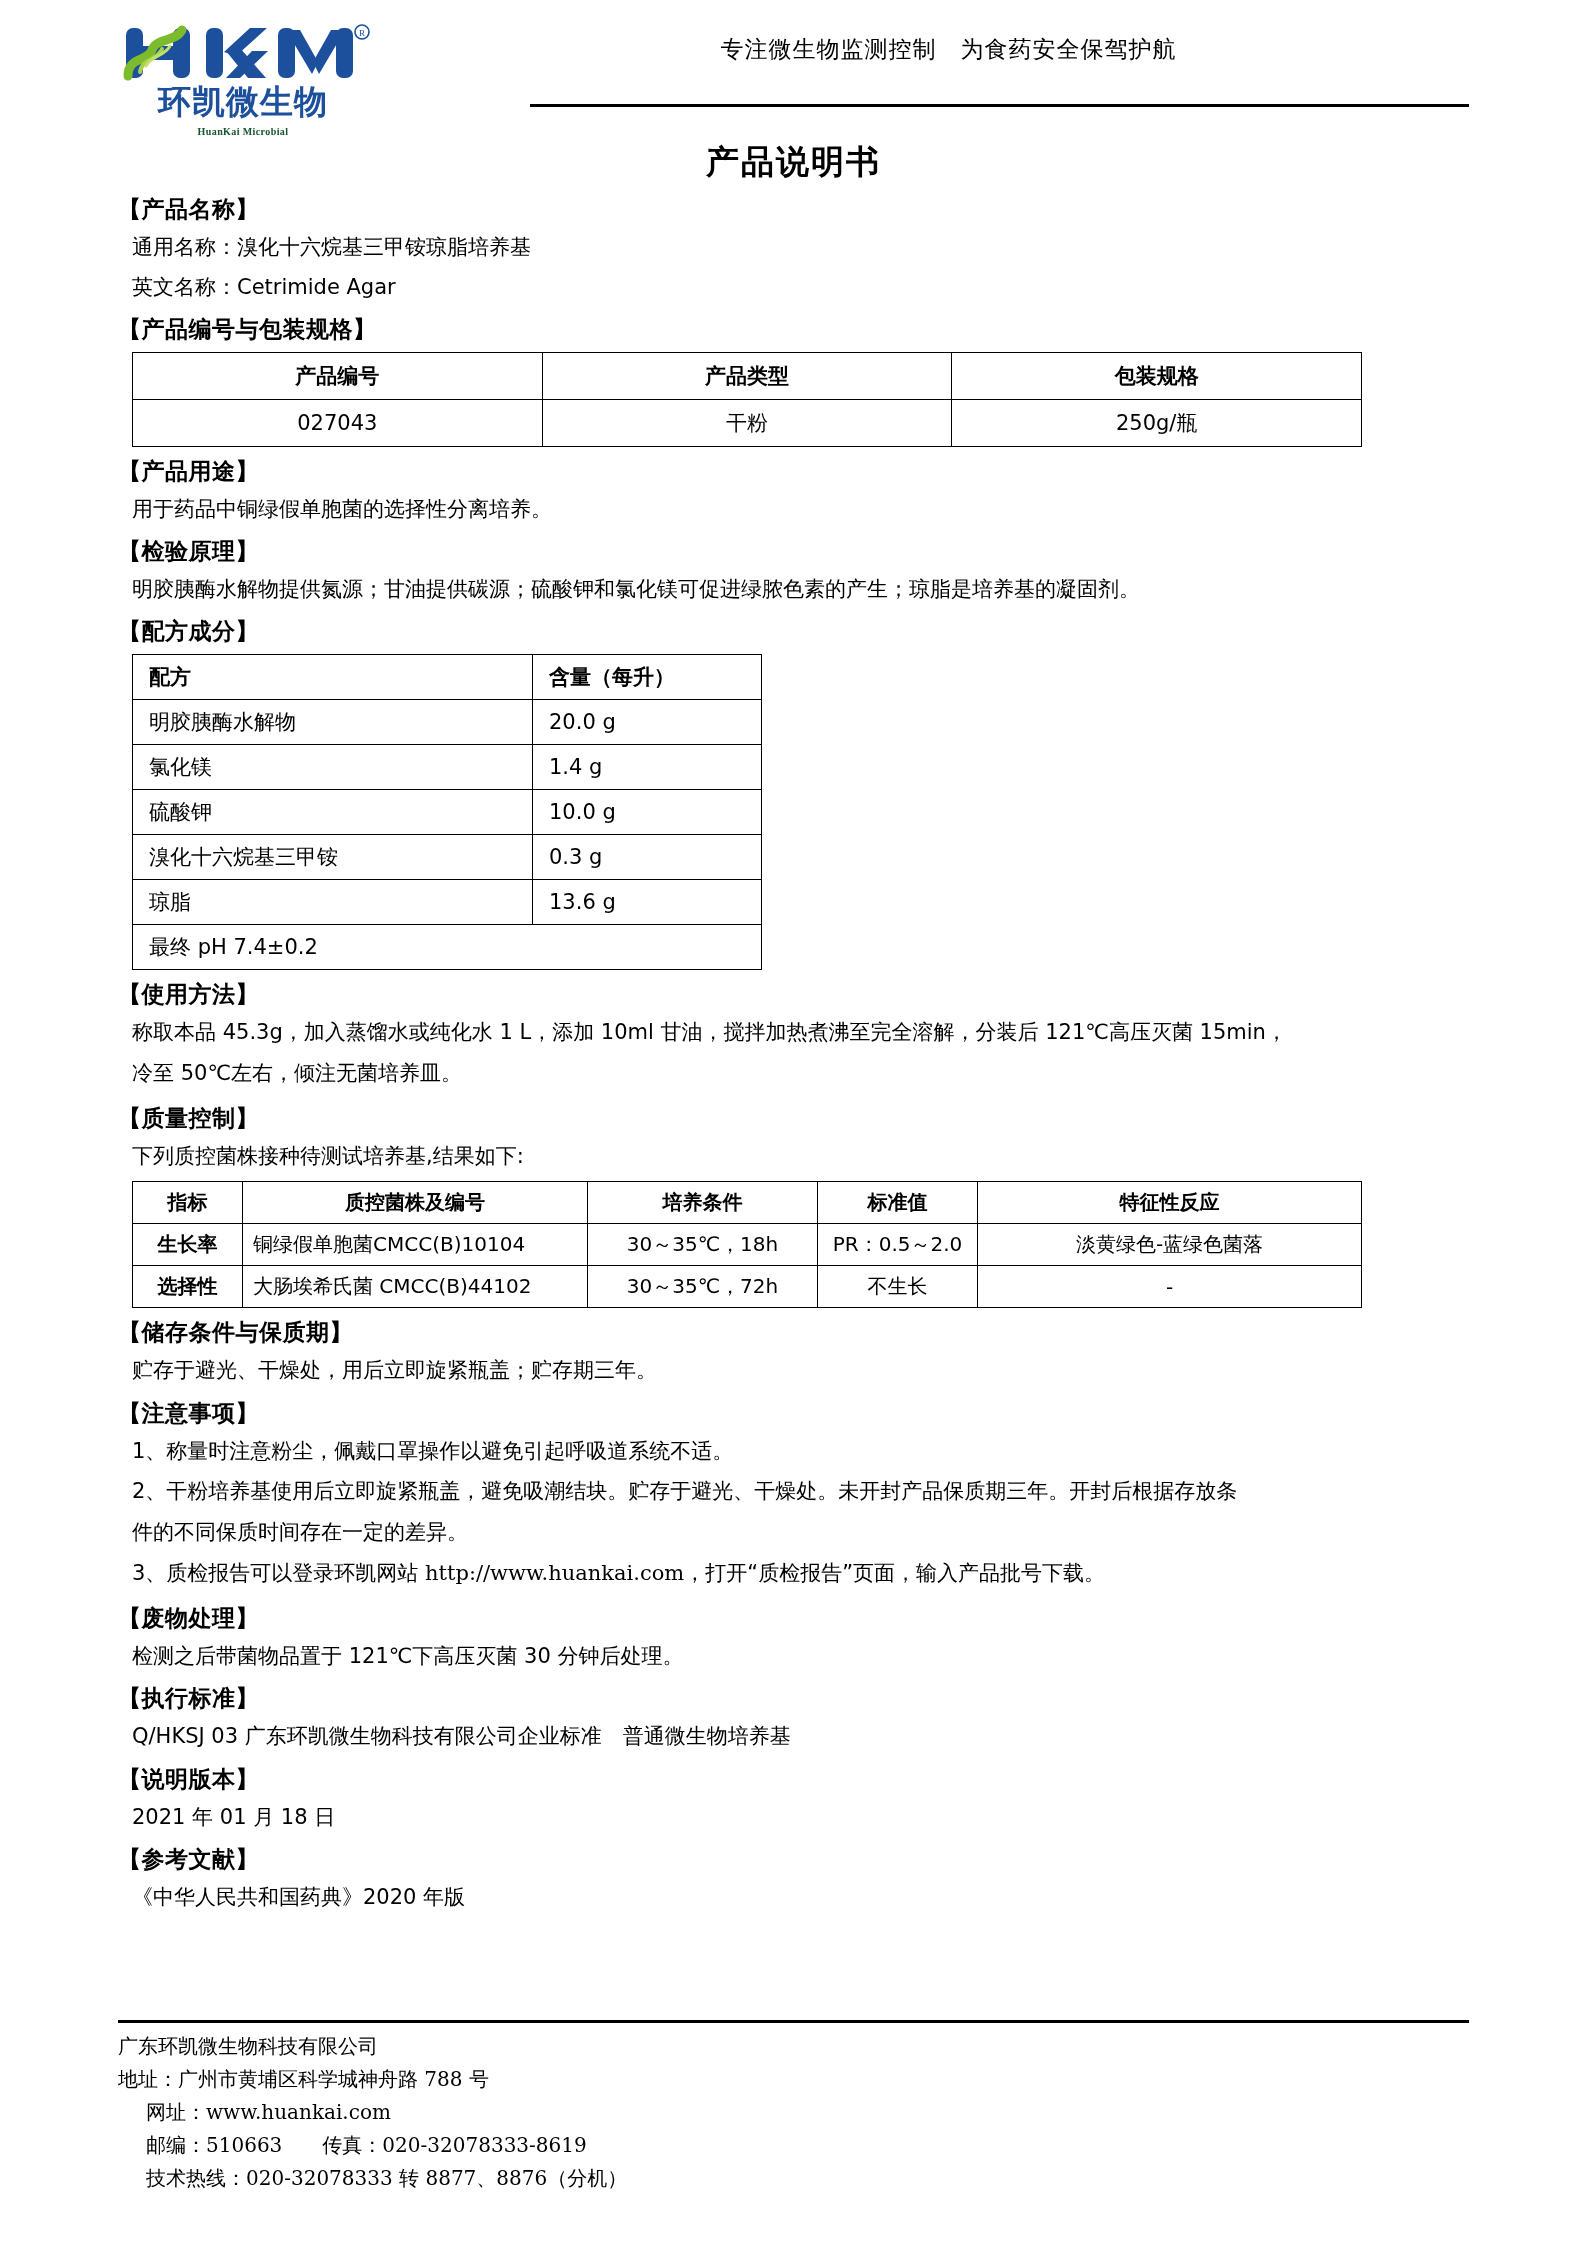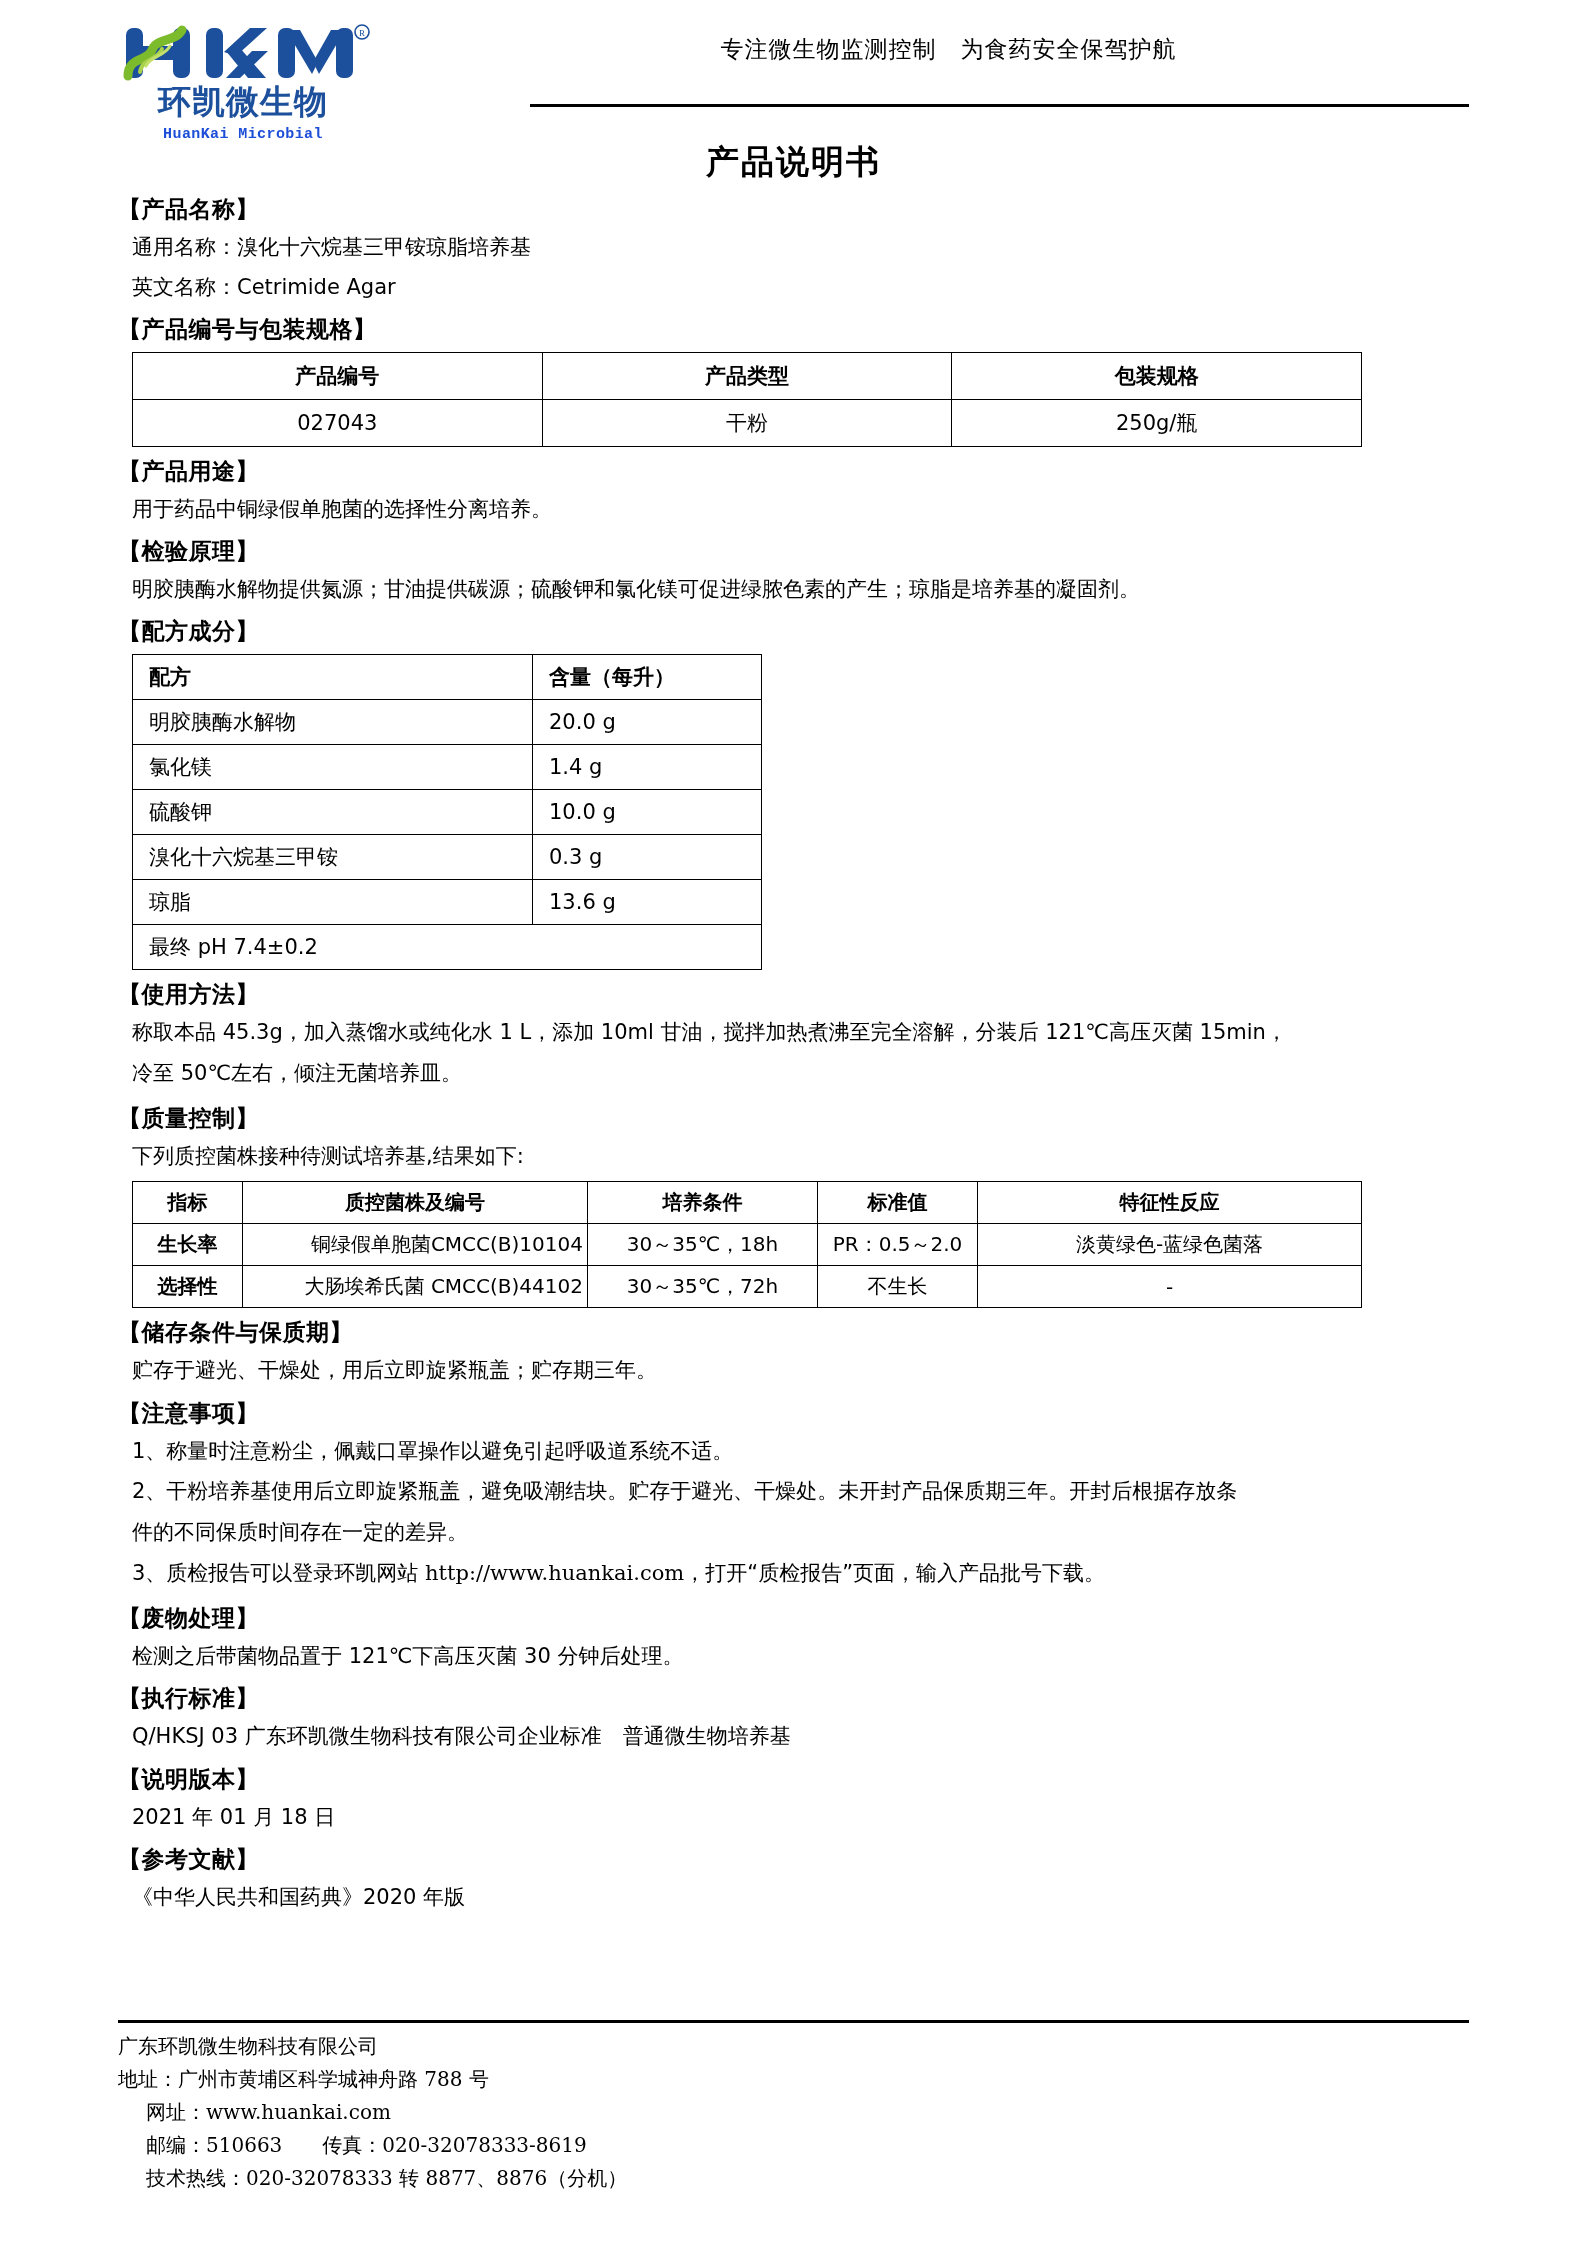--- a/index.html
+++ b/index.html
@@ -16,22 +16,22 @@
   
   .header { position:relative; height:118px; display:flex; align-items:flex-start; }
   .logo-block { position:relative; width:270px; padding-top:22px; }
   .logo-mark { display:block; }
   .logo-cn {
     font-family:"DejaVu Sans",sans-serif;
     font-size:33px; font-weight:bold; color:#1c4f9c;
     letter-spacing:1px; margin-top:-4px; text-align:center; width:250px;
   }
   .logo-en {
-    font-family:Liberation Mono, monospace;
-    font-size:15px; font-weight:bold; color:#1d4ed8;
+    font-family:Liberation Serif, serif;
+    font-size:10px; font-weight:bold; color:#14532d;
     letter-spacing:.4px; text-align:center; width:250px; margin-top:1px;
   }
   .tagline-wrap {
     flex:1; position:relative; padding-top:34px;
   }
   .tagline {
     font-family:"DejaVu Sans",sans-serif;
     font-size:23px; color:#000; text-align:center; letter-spacing:1px;
     padding-left:40px;
   }
@@ -89,21 +89,21 @@
   .tbl-qc {
     width:1230px; margin:7px 0 0 14px;
     font-family:"DejaVu Sans",sans-serif;
   }
   .tbl-qc th, .tbl-qc td {
     border:1.6px solid #000; text-align:center; font-size:20px;
     padding:7px 4px;
   }
   .tbl-qc th { font-weight:bold; }
   .tbl-qc td.idx { font-weight:bold; }
-  .tbl-qc td.strain { text-align:right; padding-left:0; }
+  .tbl-qc td.strain { text-align:left; padding-left:10px; }
   .tbl-qc .c1 { width:110px; }
   .tbl-qc .c2 { width:345px; }
   .tbl-qc .c3 { width:230px; }
   .tbl-qc .c4 { width:160px; }
 
   
   .footer {
     position:absolute; left:118px; right:118px; bottom:50px;
   }
   .footer-rule { border-top:3px solid #000; margin-bottom:7px; }

